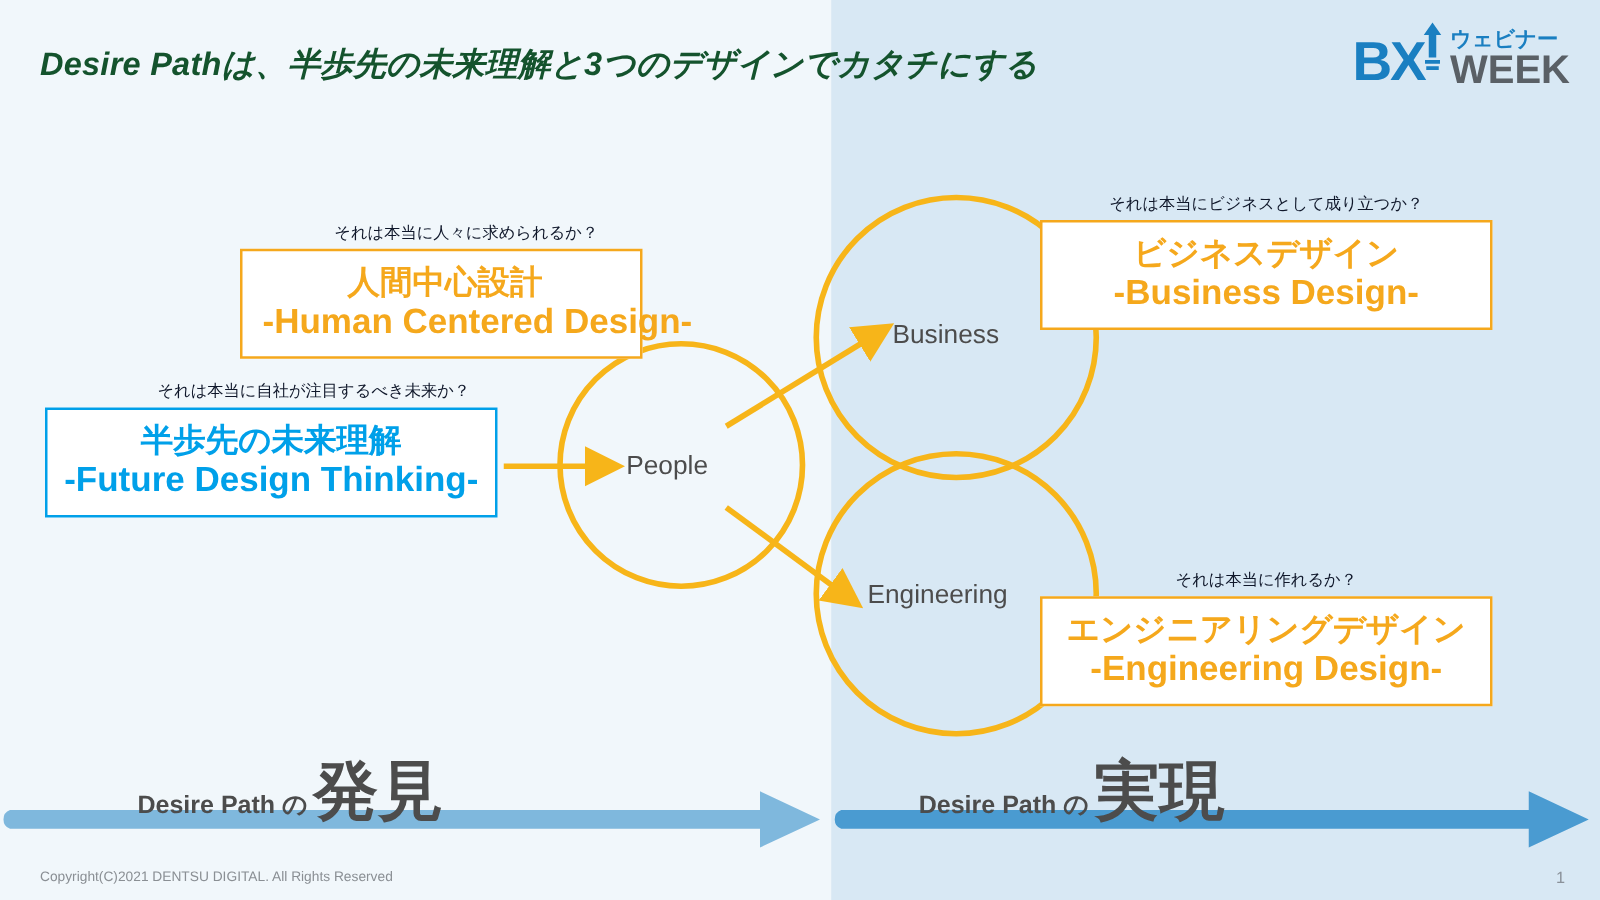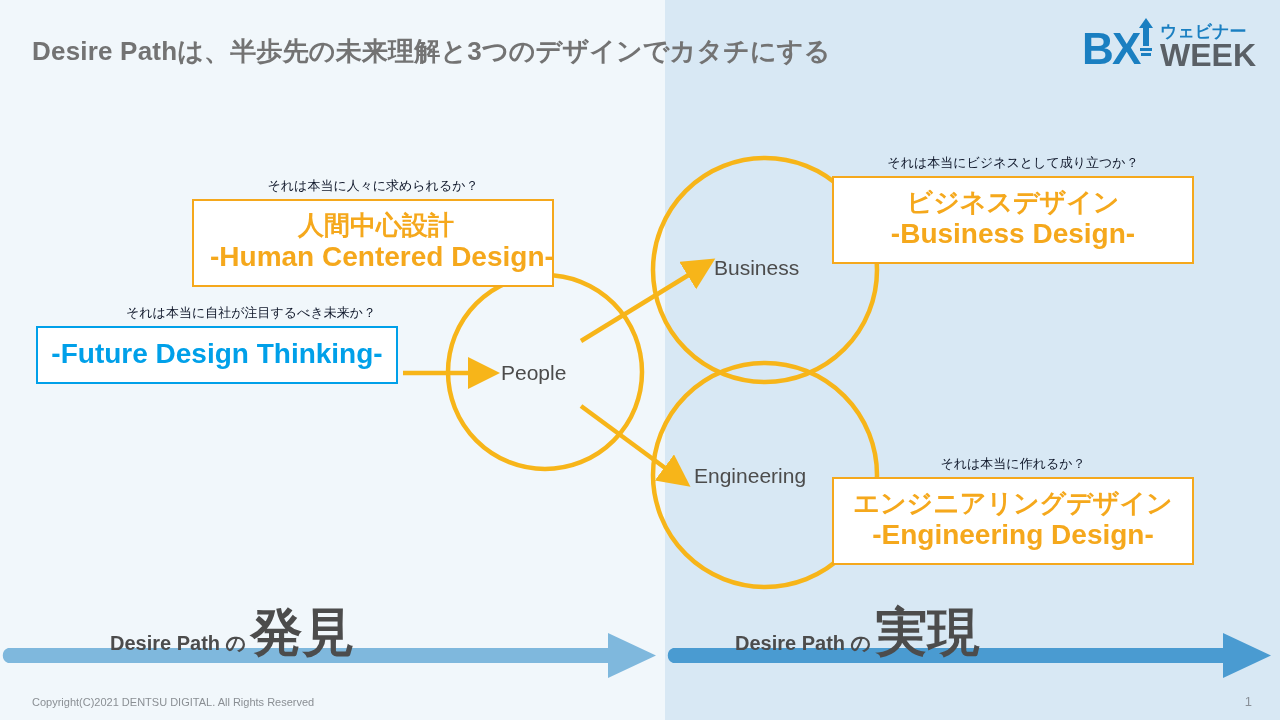--- a/index.html
+++ b/index.html
@@ -10,22 +10,22 @@
   }
   #slide{position:relative;width:1280px;height:720px;overflow:hidden;}
 
   
   .bg-left{position:absolute;left:0;top:0;width:665px;height:720px;background:#f1f7fb;}
   .bg-right{position:absolute;left:665px;top:0;width:615px;height:720px;background:#d8e8f4;}
 
   
   .title{
     position:absolute;left:32px;top:34px;
-    font-size:26px;font-weight:bold;color:#737373;
-    letter-spacing:.2px;white-space:nowrap;
+    font-size:26px;font-weight:bold;color:#14532d;
+    letter-spacing:.2px;white-space:nowrap;font-style:italic;
   }
 
   
   .logo{position:absolute;right:14px;top:12px;width:186px;height:62px;}
   .logo svg{display:block;}
 
   
   .venn{position:absolute;left:0;top:0;width:1280px;height:720px;pointer-events:none;}
 
   
@@ -43,21 +43,21 @@
   .callout .card{
     background:#ffffff;border:2px solid #f5a81c;
     padding:9px 10px 12px 10px;text-align:center;box-sizing:border-box;
   }
   .callout .card.blue{border-color:#00a0e9;}
   .card .jp{font-size:26px;font-weight:bold;color:#f5a81c;line-height:1.16;white-space:nowrap;}
   .card .en{font-size:28px;font-weight:bold;color:#f5a81c;line-height:1.2;white-space:nowrap;}
   .card.blue .jp,.card.blue .en{color:#00a0e9;}
 
   .c-hcd{left:192px;top:178px;width:362px;}
-  .c-hcd .card{width:362px;padding-left:16px;}
+  .c-hcd .card{width:322px;padding-left:16px;}
   .c-fdt{left:36px;top:305px;width:430px;}
   .c-fdt .card{width:362px;}
   .c-biz{left:832px;top:155px;width:362px;}
   .c-biz .card{width:362px;}
   .c-eng{left:832px;top:456px;width:362px;}
   .c-eng .card{width:362px;}
 
   
   .phase{position:absolute;}
   .phase .caption{
@@ -131,20 +131,21 @@
     <div class="question">それは本当に人々に求められるか？</div>
     <div class="card">
       <div class="jp">人間中心設計</div>
       <div class="en">-Human Centered Design-</div>
     </div>
   </div>
 
   <div class="callout c-fdt">
     <div class="question">それは本当に自社が注目するべき未来か？</div>
     <div class="card blue">
+      <div class="jp">半歩先の未来理解</div>
       <div class="en">-Future Design Thinking-</div>
     </div>
   </div>
 
   <div class="callout c-biz">
     <div class="question">それは本当にビジネスとして成り立つか？</div>
     <div class="card">
       <div class="jp">ビジネスデザイン</div>
       <div class="en">-Business Design-</div>
     </div>

